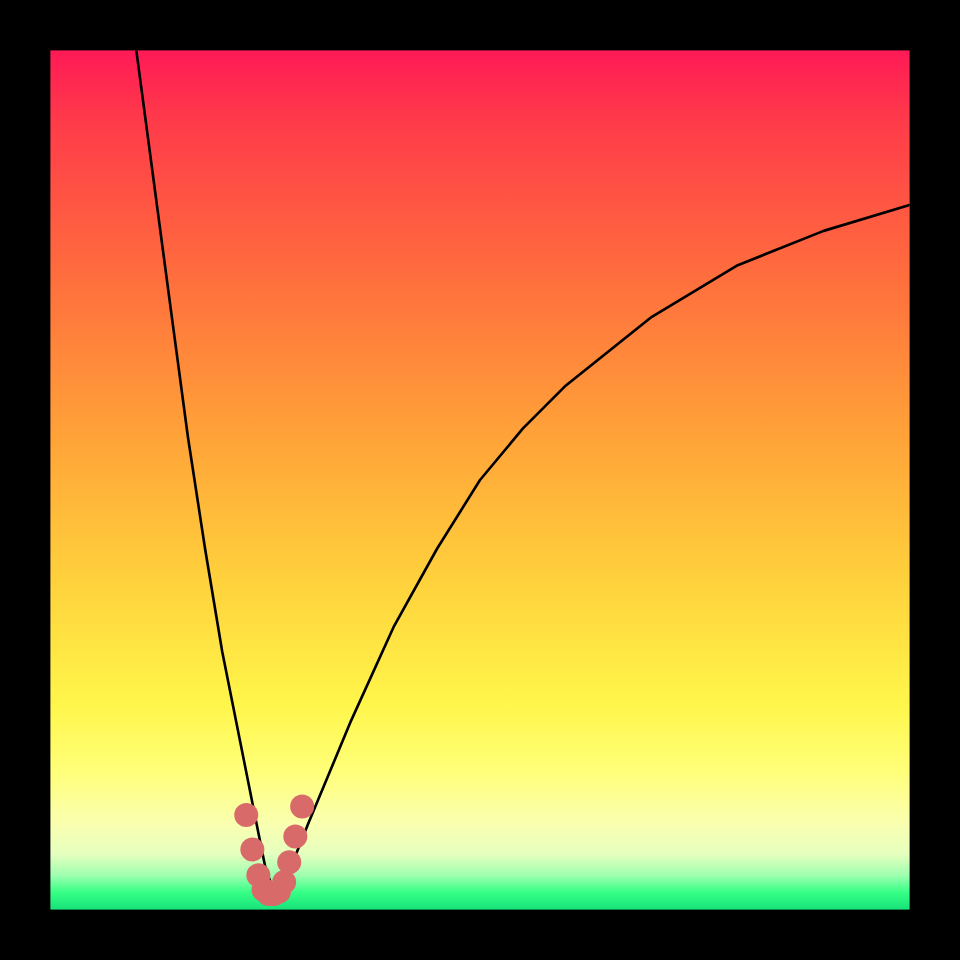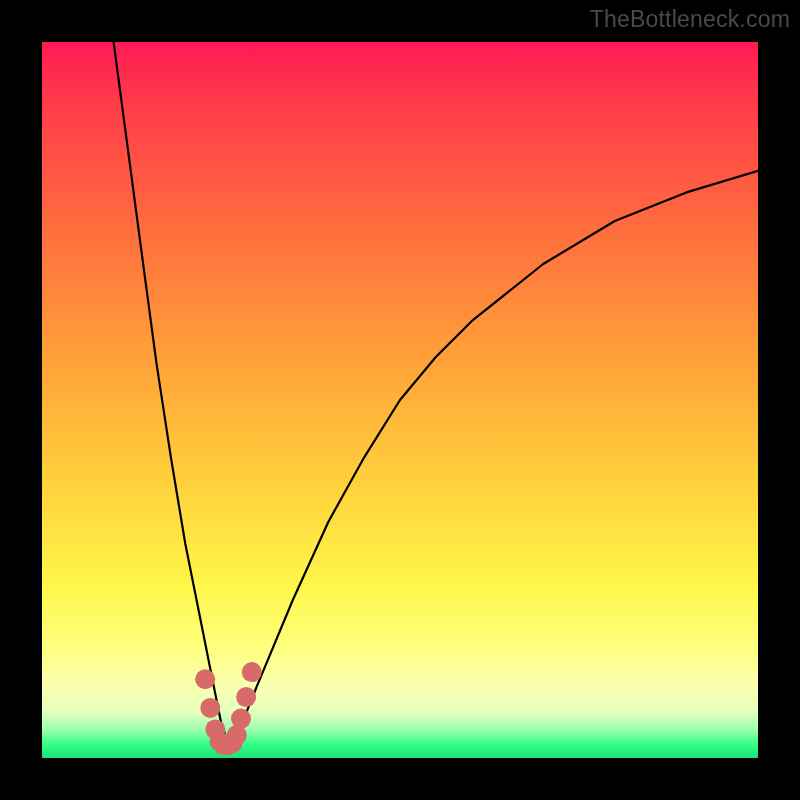--- a/index.html
+++ b/index.html
@@ -75,14 +75,13 @@
           <circle cx="181.9" cy="703.1" r="10" fill="#d96a6a"></circle>
           <circle cx="186.2" cy="703.1" r="10" fill="#d96a6a"></circle>
           <circle cx="190.5" cy="701.0" r="10" fill="#d96a6a"></circle>
           <circle cx="194.8" cy="693.1" r="10" fill="#d96a6a"></circle>
           <circle cx="199.0" cy="676.6" r="10" fill="#d96a6a"></circle>
           <circle cx="204.1" cy="655.1" r="10" fill="#d96a6a"></circle>
           <circle cx="209.8" cy="630.1" r="10" fill="#d96a6a"></circle>
         </g>
     </svg>
   </div>
-  <div class="watermark">TheBottleneck.com</div>
 </div>
 
 </body></html>

